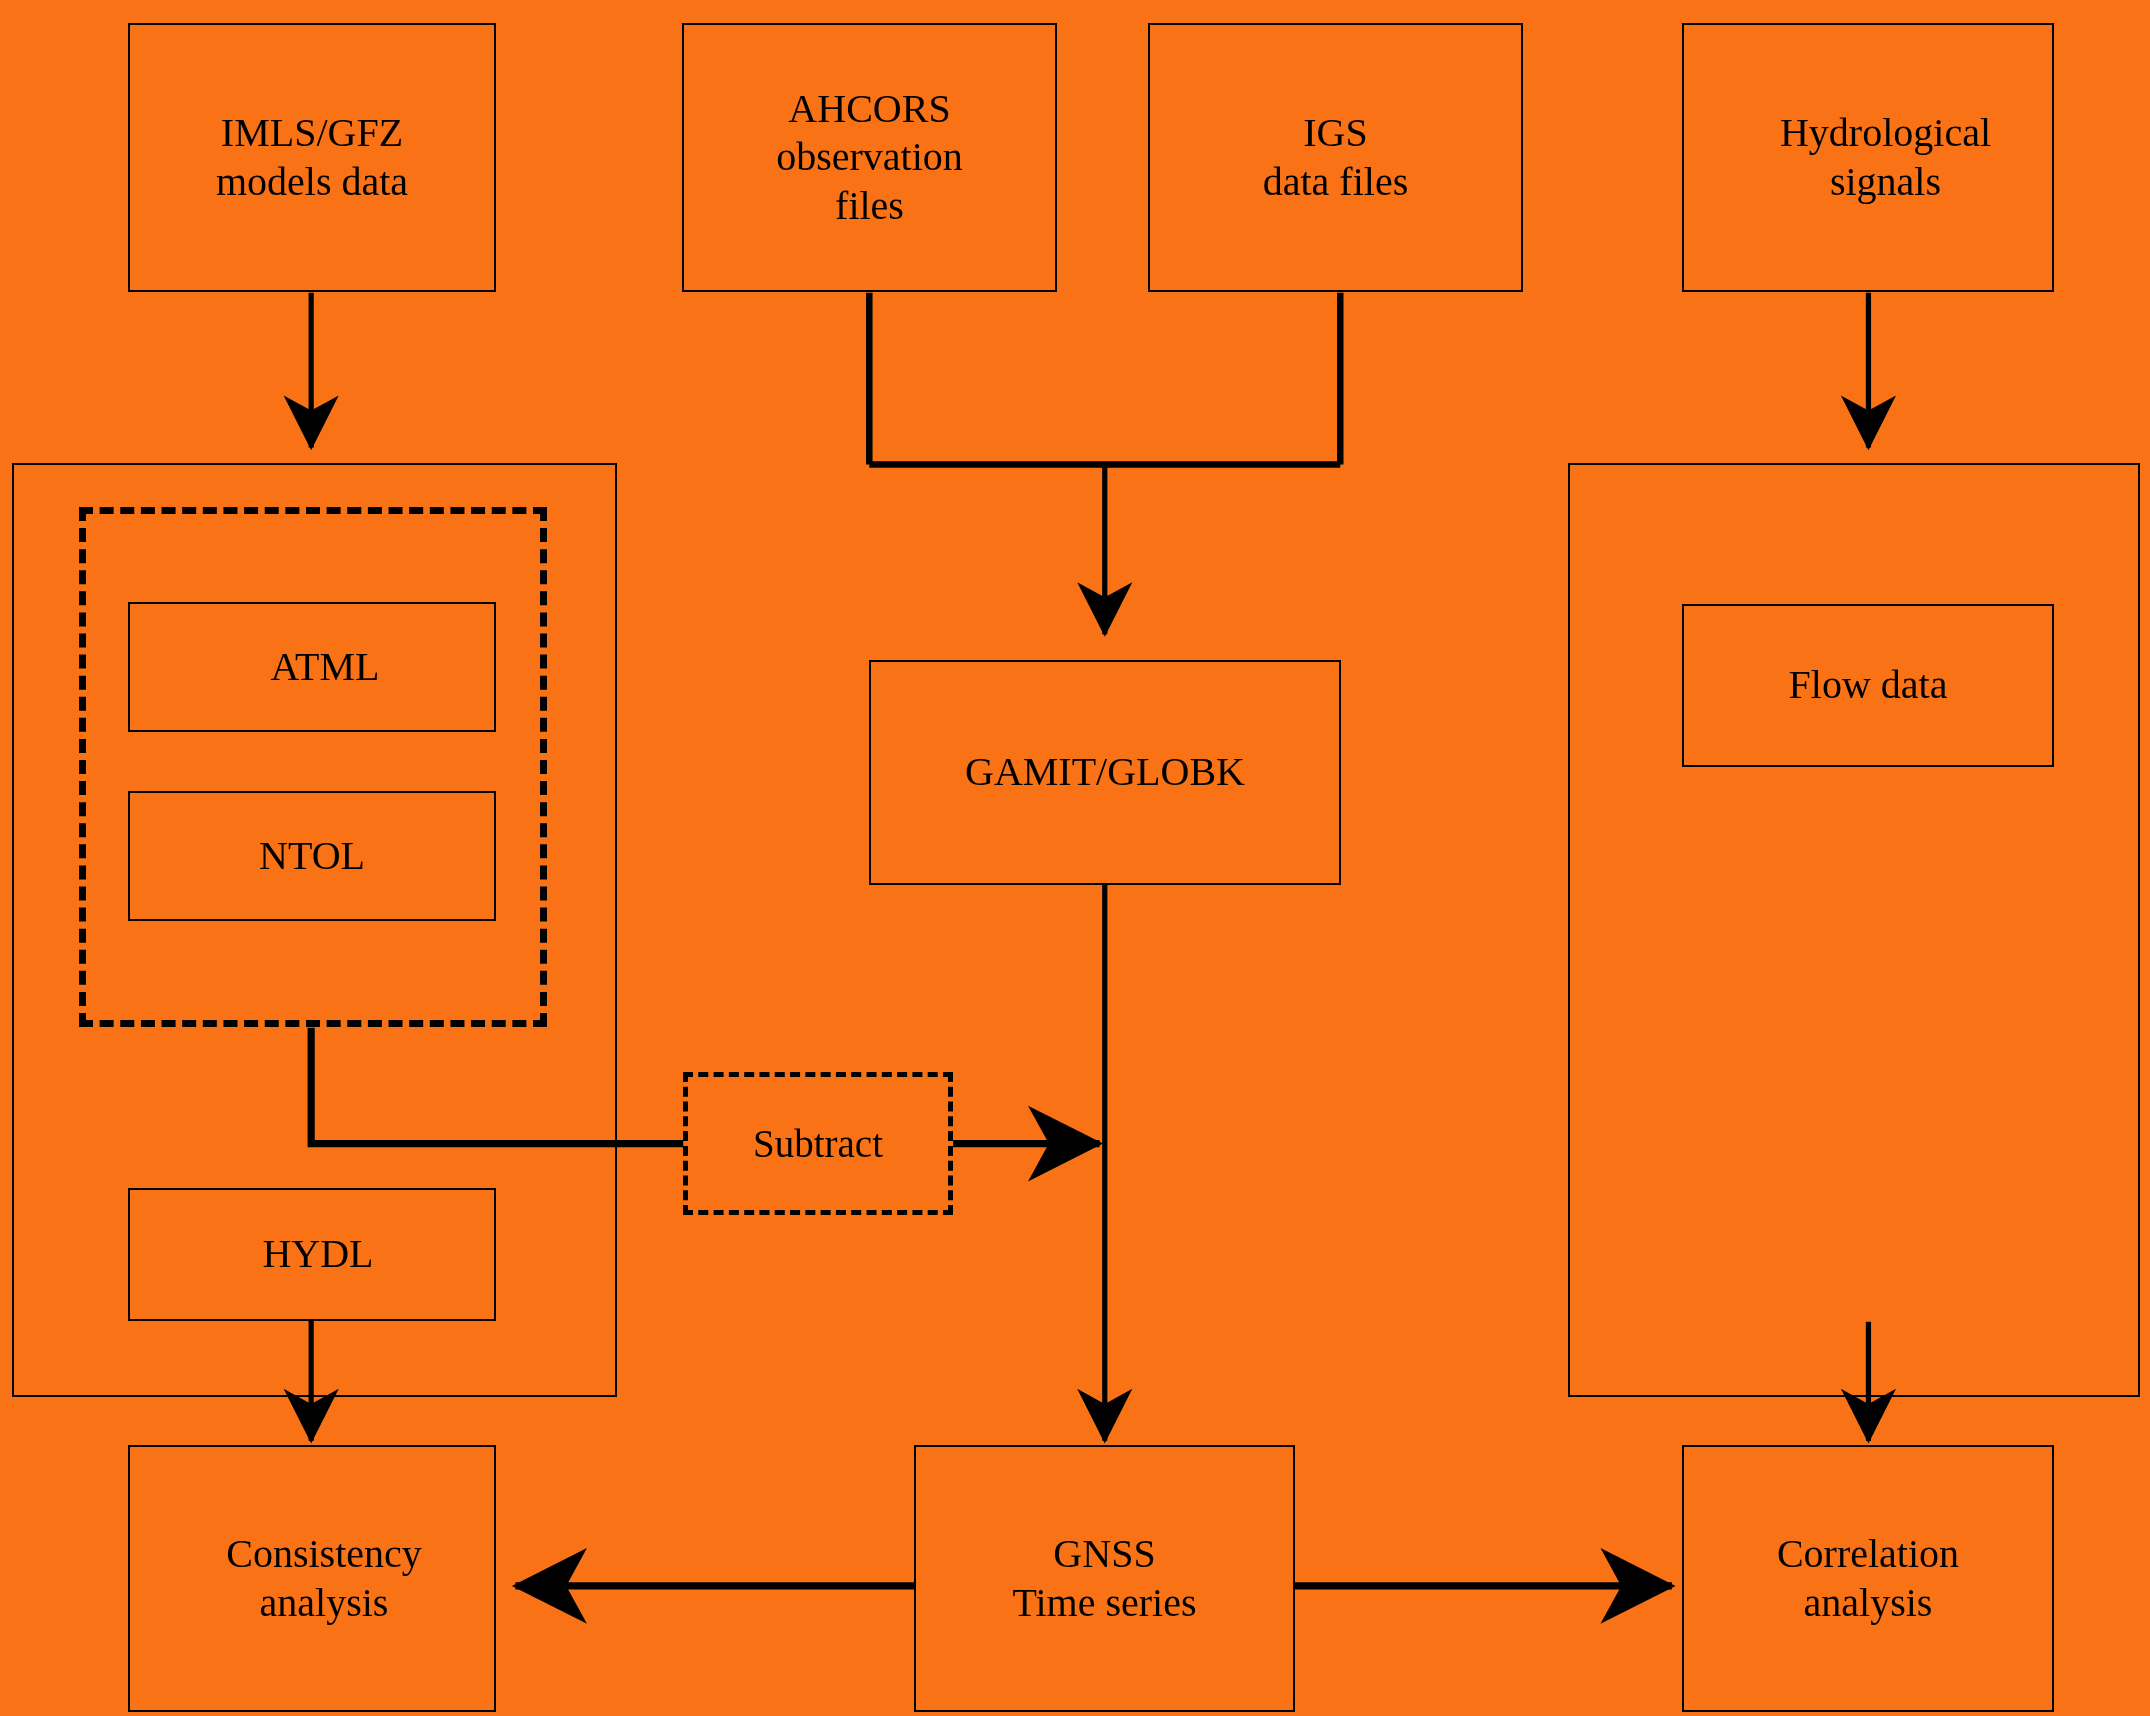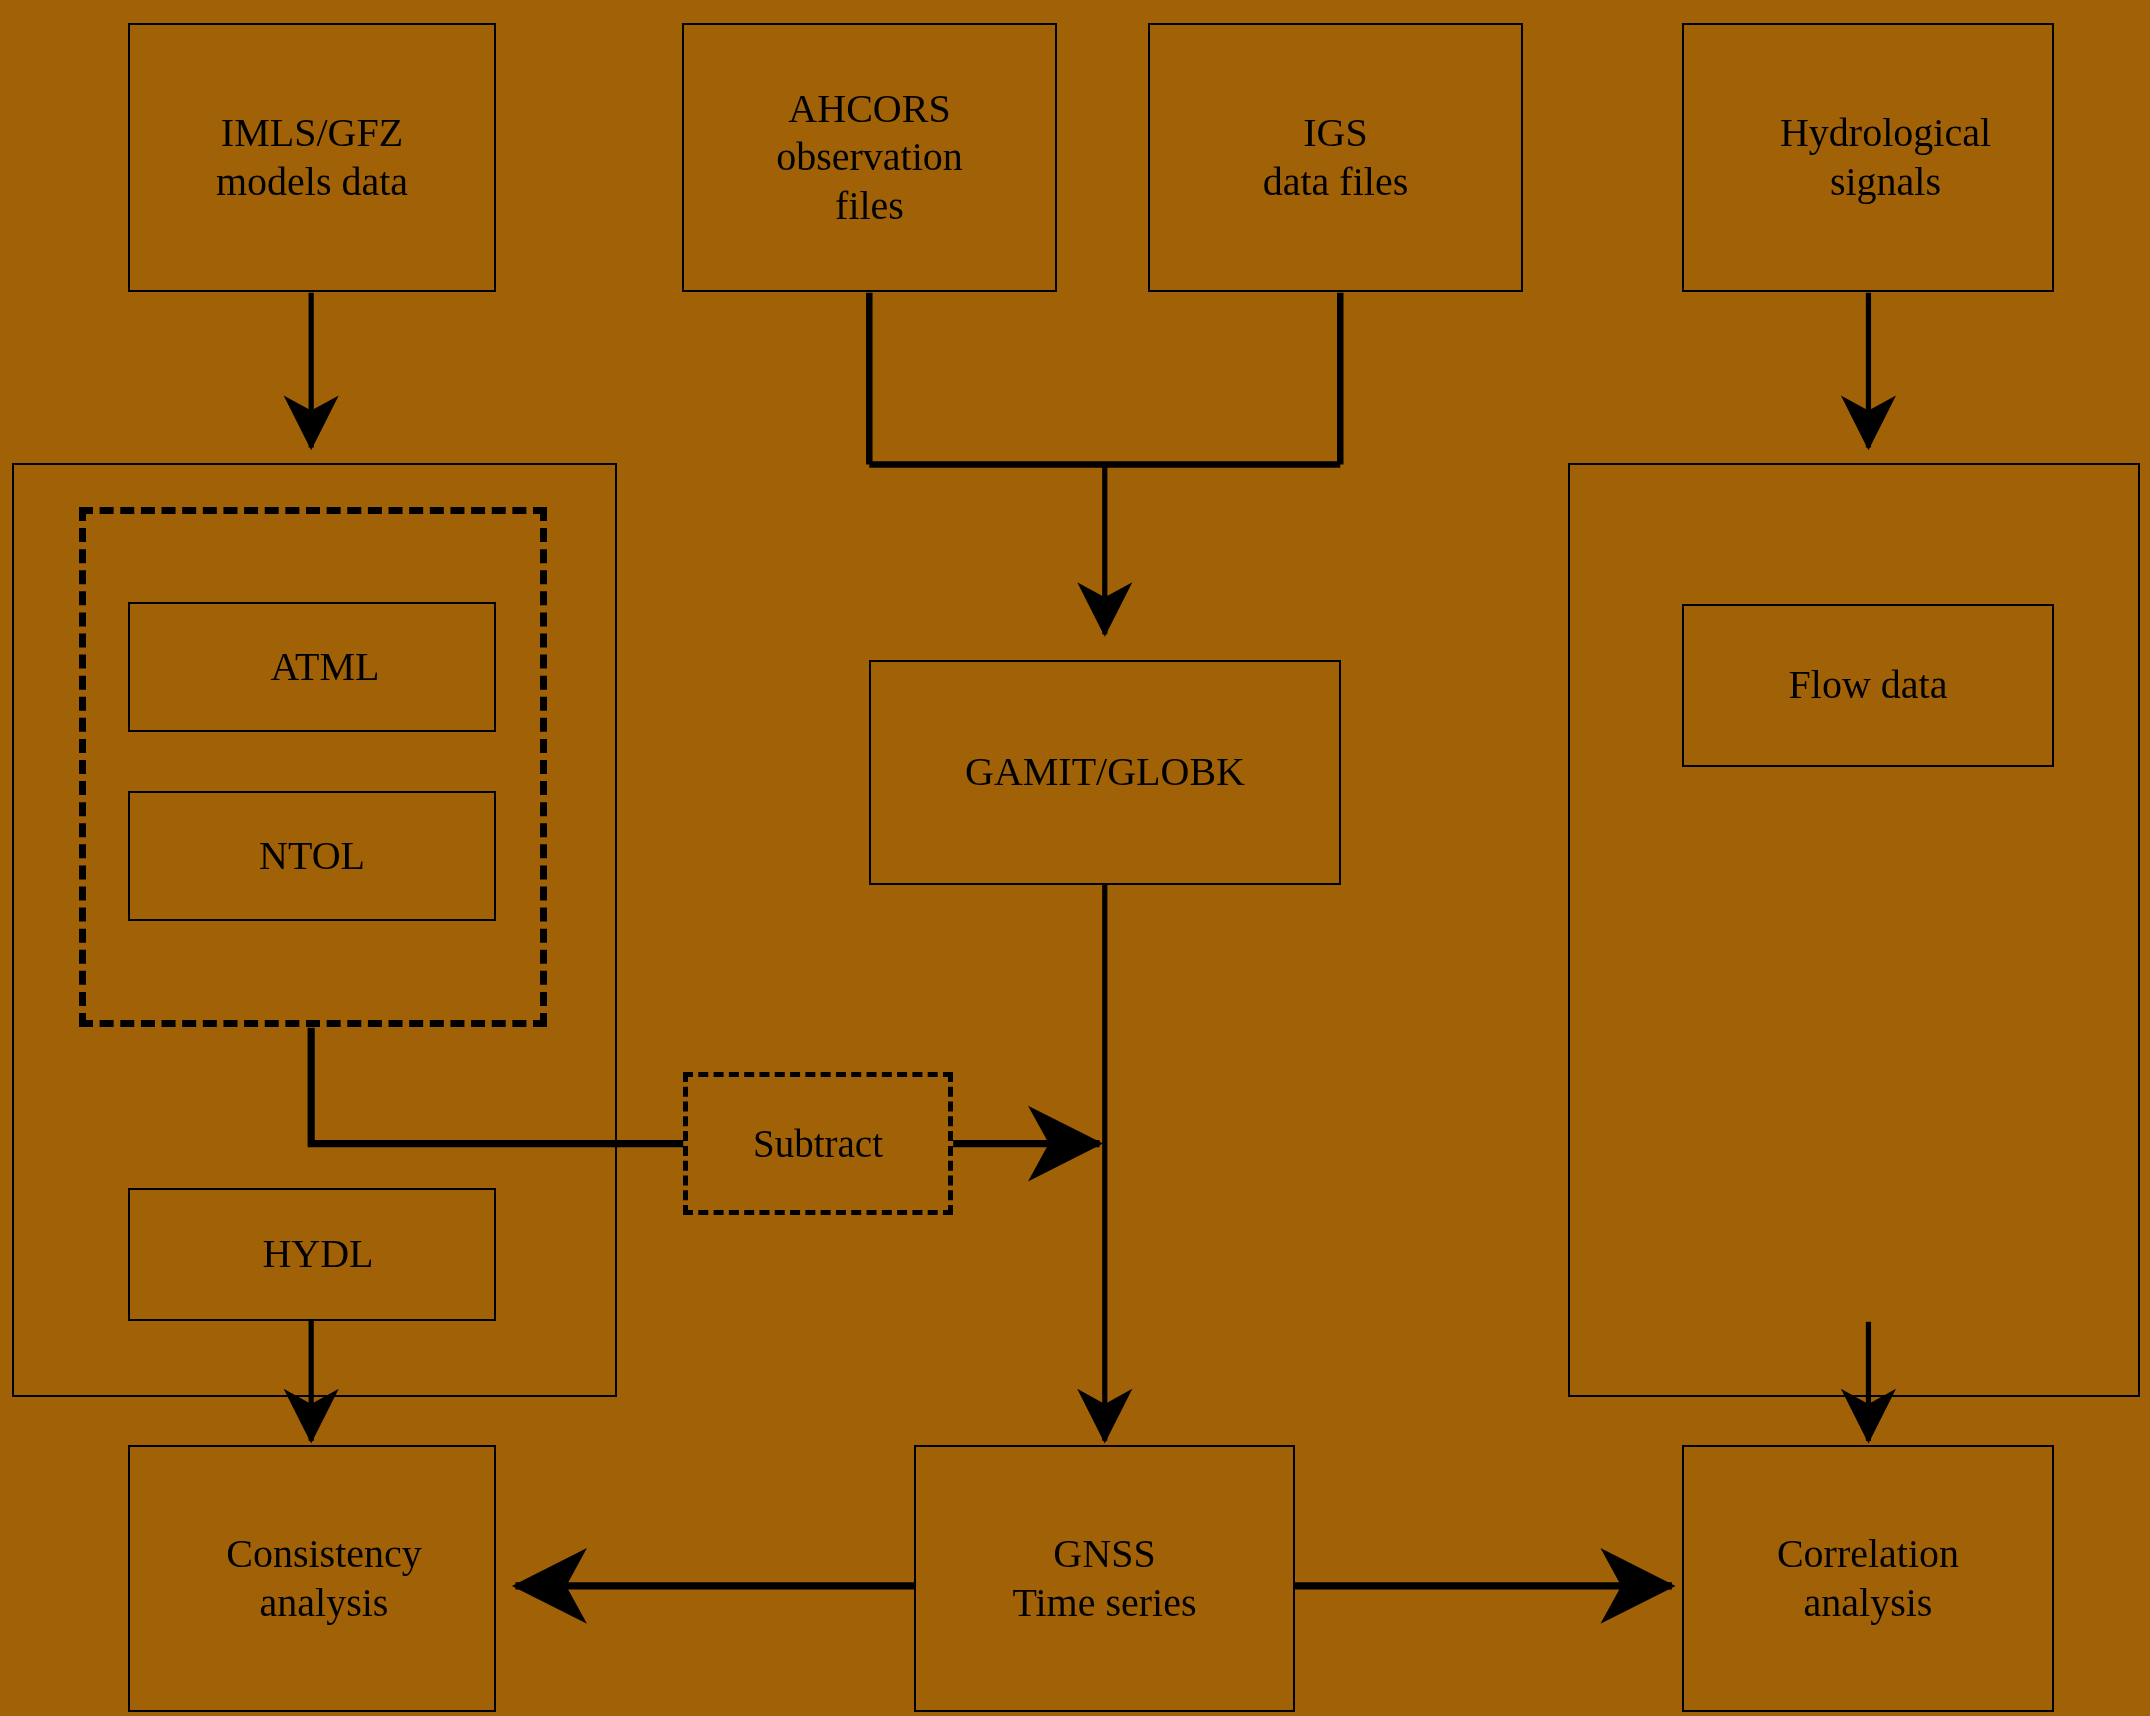--- a/index.html
+++ b/index.html
@@ -1,17 +1,17 @@
 <!DOCTYPE html>
 <html style="font-size:10.4px"><head>
 <meta charset="utf-8">
 <style>
   html,body{margin:0;padding:0;background:#ffffff;}
   body{font-family:"Liberation Serif", serif;}
-  #stage{position:relative;width:2151px;height:1716px;background:#a16207;overflow:hidden;}
+  #stage{position:relative;width:2151px;height:1716px;background:#f97316;overflow:hidden;}
   svg#wires{position:absolute;left:0;top:0;width:2151px;height:1716px;pointer-events:none;}
   .node{position:absolute;box-sizing:border-box;background:transparent;
         display:flex;align-items:center;justify-content:center;text-align:center;
         font-family:"Liberation Serif", serif;color:#000000;line-height:1.22;}
   .solid{border:2.6px solid #000000;}
   .dashed{border:7.2px dashed #000000;}
   .dashed-sm{border:5.9px dashed #000000;}
   .panel{border:2.6px solid #000000;background:transparent;}
   .lbl{white-space:pre-line;}
   .fs-big{font-size:40px;}

